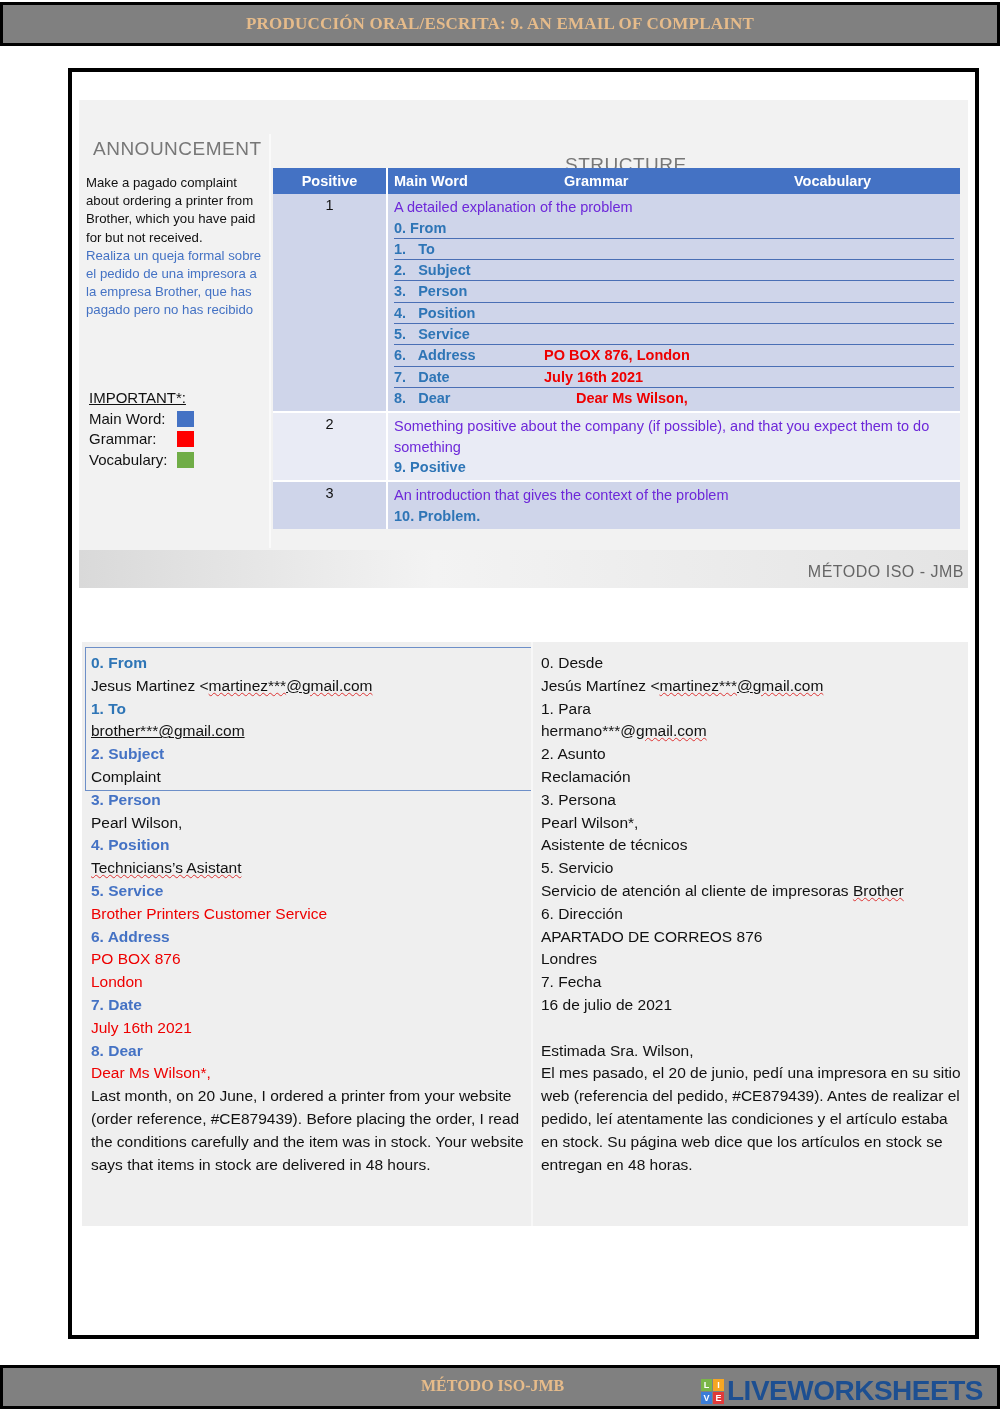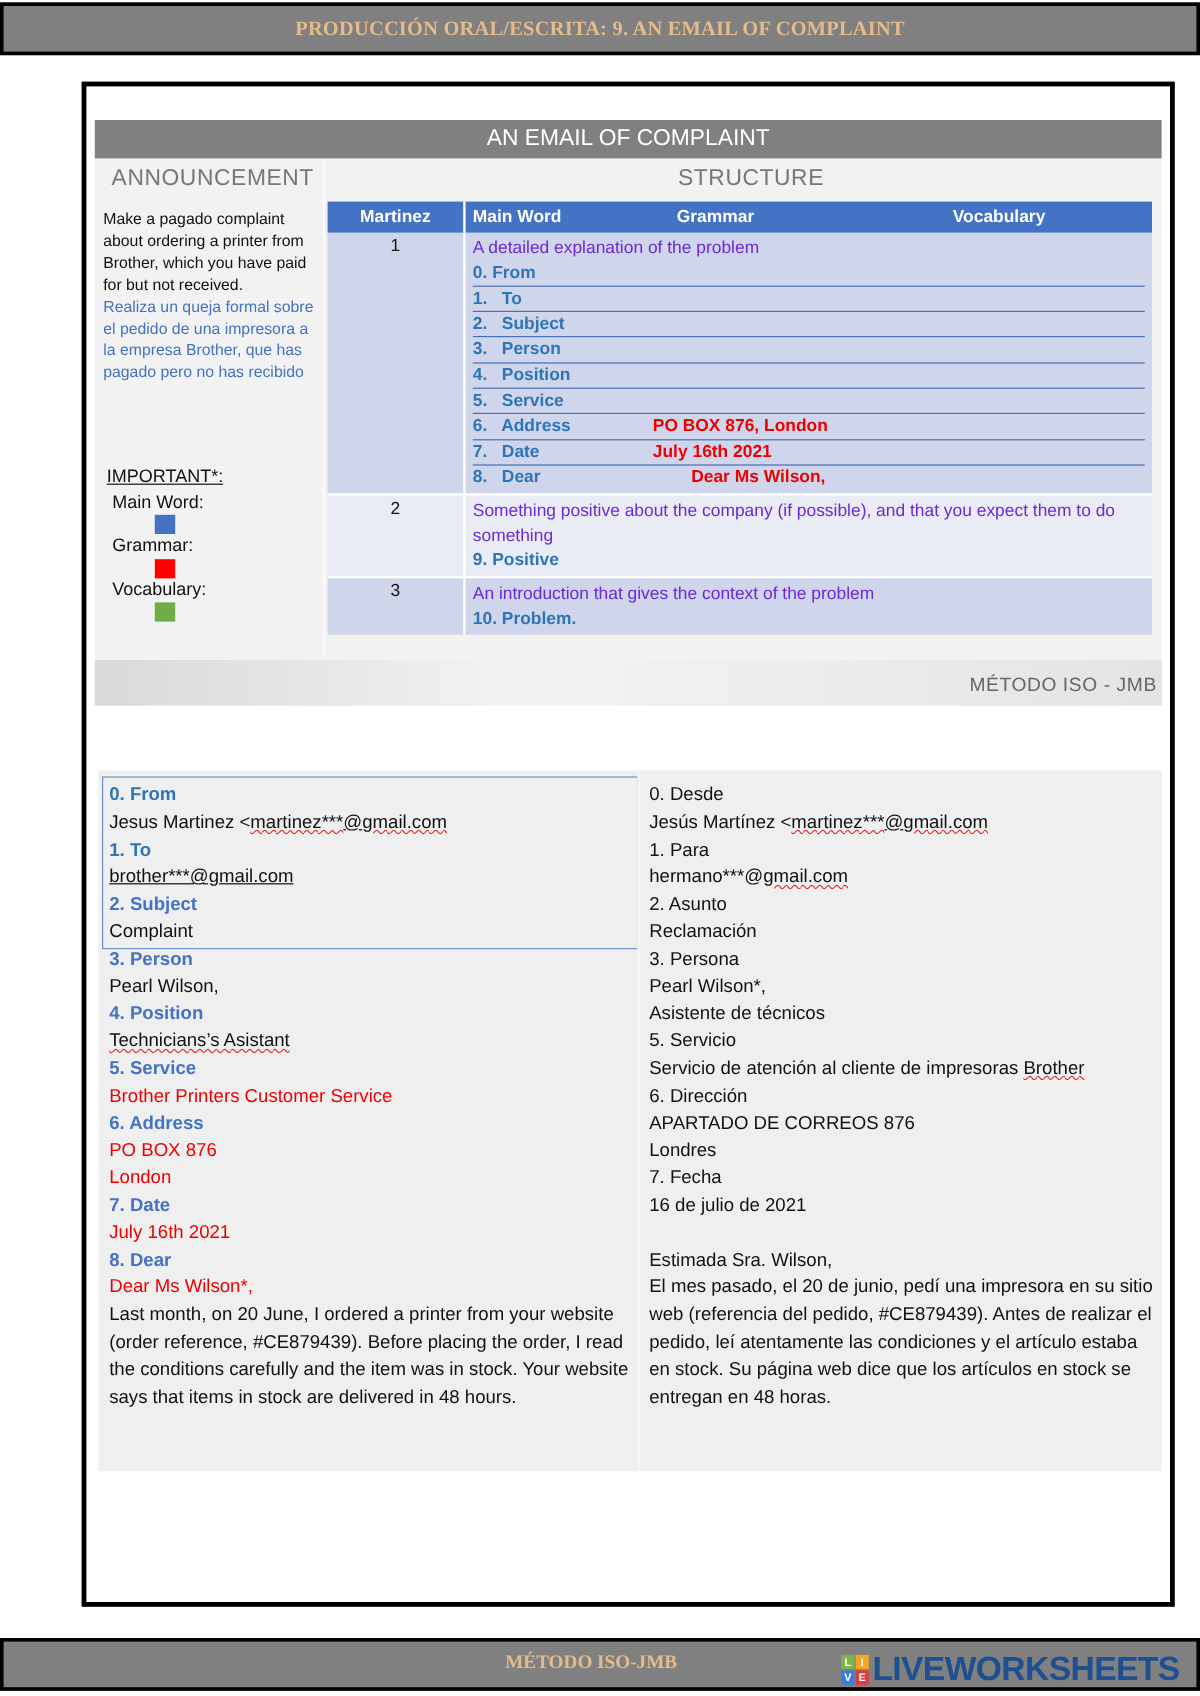--- a/index.html
+++ b/index.html
@@ -8,29 +8,29 @@
   .top-banner { position: absolute; left: 0; top: 2px; width: 1000px; height: 44px; background: #808080; border: 3px solid #000; display: flex; align-items: center; justify-content: center; }
   .top-banner span { font-family: "Liberation Serif", serif; font-weight: bold; color: #e6bb8a; font-size: 17px; letter-spacing: 0.2px; }
 
   .frame { position: absolute; left: 68px; top: 68px; width: 911px; height: 1271px; border: 4px solid #000; background: #fff; }
 
   
   .slide { position: absolute; left: 79px; top: 100px; width: 889px; height: 488px; background: #f2f2f2; }
   .slide-title { position: absolute; left: 0; top: 0; width: 889px; height: 32px; background: #808080; color: #fff; font-size: 19px; display: flex; align-items: center; justify-content: center; }
   .col-head { position: absolute; top: 38px; font-size: 19px; color: #777; letter-spacing: 0.5px; }
   .ann-head { left: 14px; }
-  .str-head { left: 486px; }
+  .str-head { left: 486px; margin-top: 16px; }
   .divider-v { position: absolute; left: 190px; top: 34px; width: 2px; height: 414px; background: #fafafa; }
 
   .ann-text { position: absolute; left: 7px; top: 74px; width: 180px; font-size: 13.2px; line-height: 18.2px; color: #111; }
   .ann-text .es { color: #4472c4; }
 
   .important { position: absolute; left: 10px; top: 288px; font-size: 15px; color: #111; line-height: 20.5px; }
   .important .title { text-decoration: underline; }
-  .legend-row { display: flex; align-items: center; flex-direction: column; }
+  .legend-row { display: flex; align-items: center; }
   .legend-row .lbl { width: 88px; }
   .swatch { width: 17px; height: 16px; display: inline-block; }
 
   table.struct { position: absolute; left: 194px; top: 68px; width: 687px; border-collapse: collapse; font-size: 14.5px; }
   table.struct th { background: #4472c4; color: #fff; font-weight: bold; height: 26px; text-align: left; padding: 0 6px; font-size: 14.5px; }
   table.struct th.c1 { text-align: center; border-right: 2px solid #fff; width: 114px; }
   table.struct td { vertical-align: top; padding: 3px 6px; }
   table.struct td.num { text-align: center; color: #111; border-right: 2px solid #fff; }
   tr.r1 td, tr.r3 td { background: #cfd5ea; }
   tr.r2 td { background: #e9ebf5; }
@@ -72,21 +72,20 @@
 </head>
 <body>
 
 <div class="top-banner">
   <span>PRODUCCIÓN ORAL/ESCRITA: 9. AN EMAIL OF COMPLAINT</span>
 </div>
 
 <div class="frame"></div>
 
 <div class="slide">
-  <div class="slide-title">AN EMAIL OF COMPLAINT</div>
   <div class="col-head ann-head">ANNOUNCEMENT</div>
   <div class="col-head str-head">STRUCTURE</div>
   <div class="divider-v"></div>
 
   <div class="ann-text">
     <div>Make a pagado complaint about ordering a printer from Brother, which you have paid for but not received.</div>
     <div class="es">Realiza un queja formal sobre el pedido de una impresora a la empresa Brother, que has pagado pero no has recibido</div>
   </div>
 
   <div class="important">
@@ -101,21 +100,21 @@
     </div>
     <div class="legend-row">
       <span class="lbl">Vocabulary:</span>
       <span class="swatch" style="background:#70ad47"></span>
     </div>
   </div>
 
   <table class="struct">
     <thead>
       <tr>
-        <th class="c1">Martinez</th>
+        <th class="c1">Positive</th>
         <th>
           <span style="display:inline-block;width:170px">Main Word</span><span style="display:inline-block;width:230px">Grammar</span><span>Vocabulary</span>
         </th>
       </tr>
     </thead>
     <tbody>
       <tr class="r1">
         <td class="num">1</td>
         <td>
           <div class="desc">A detailed explanation of the problem</div>

